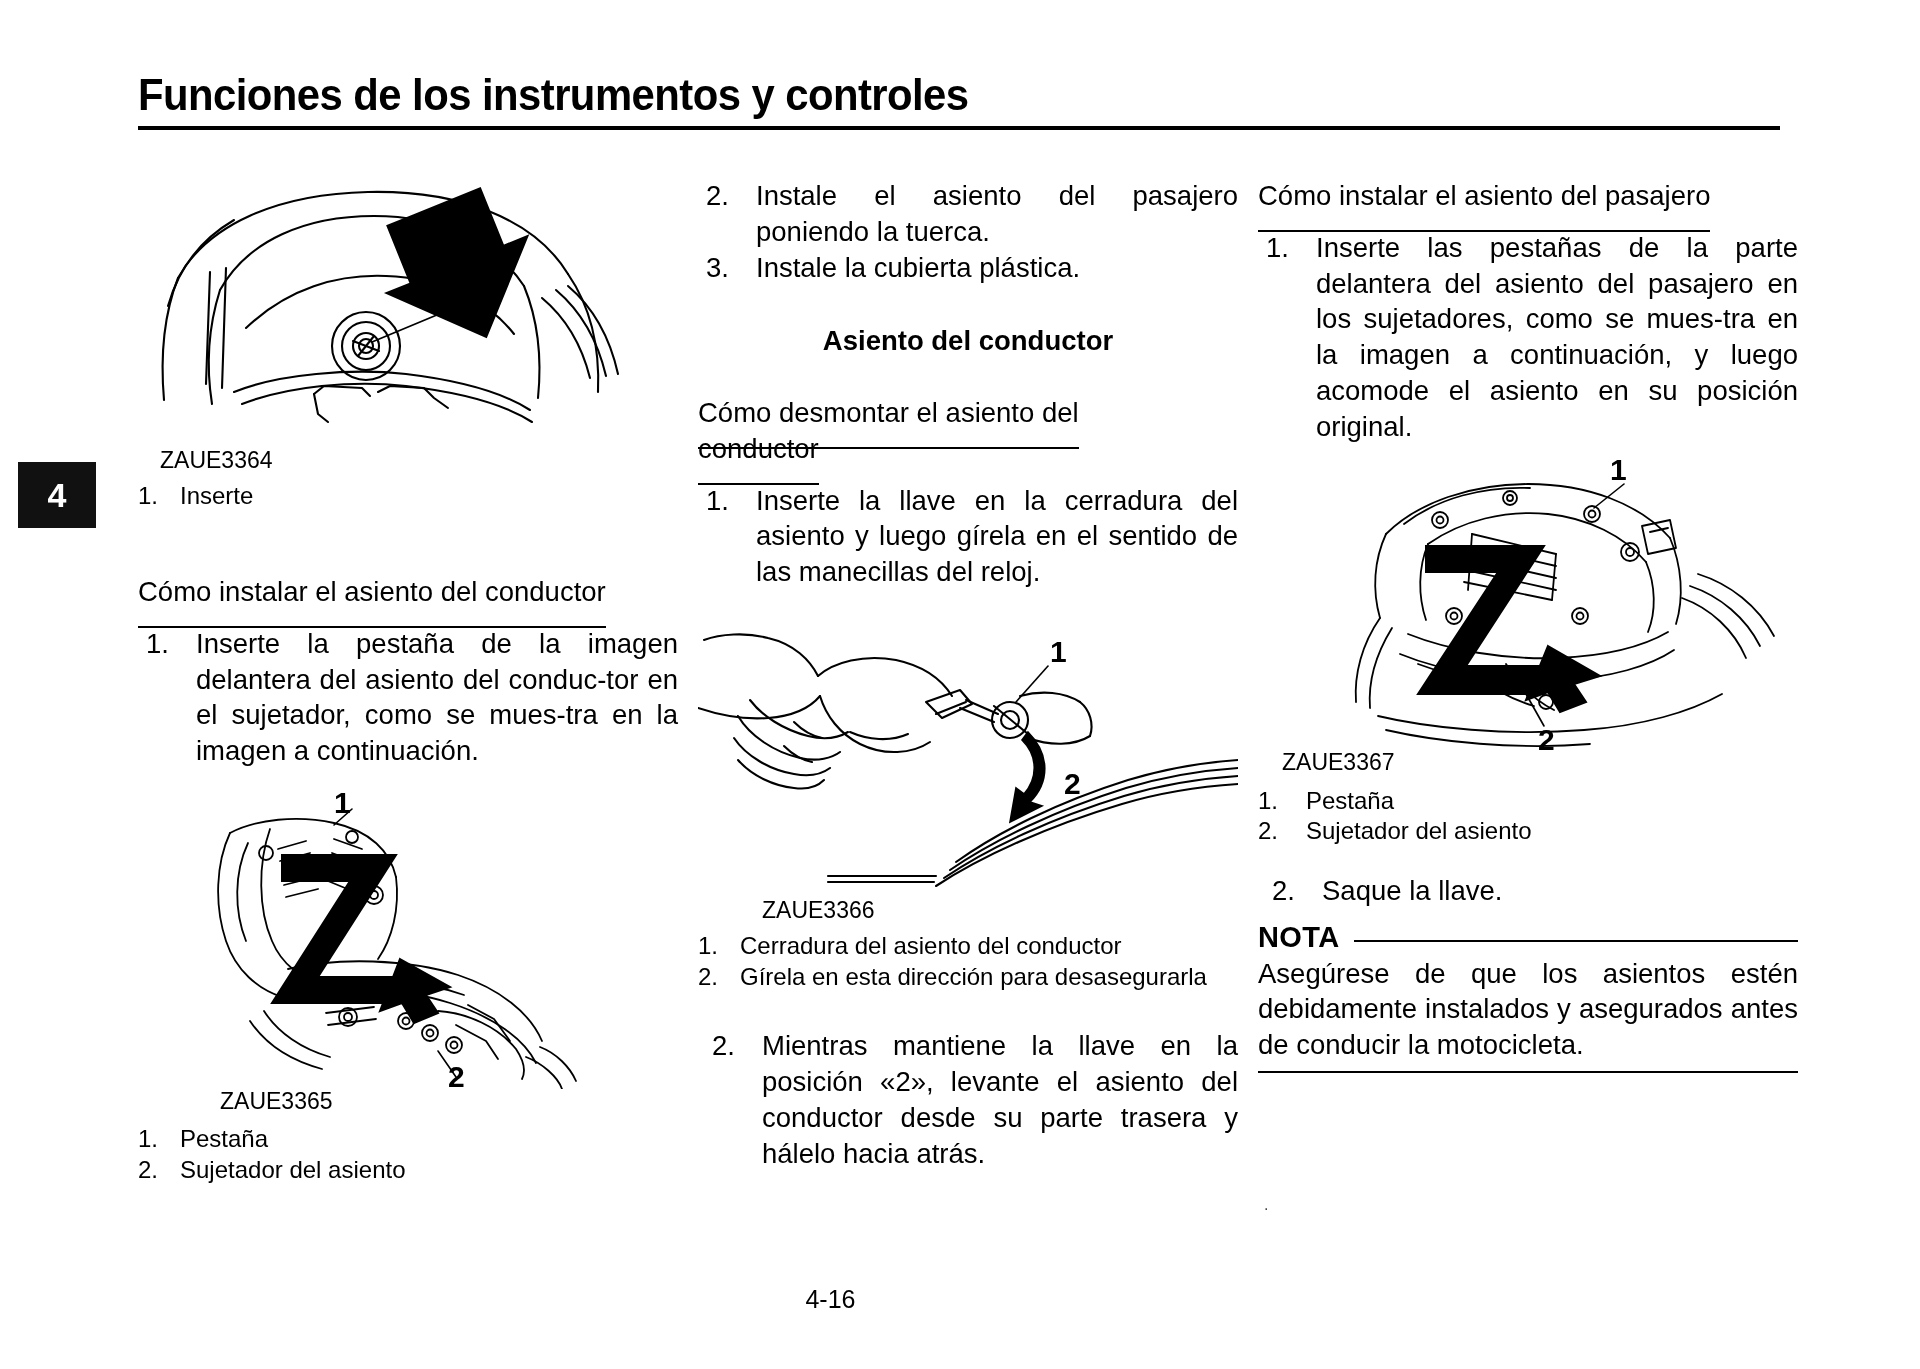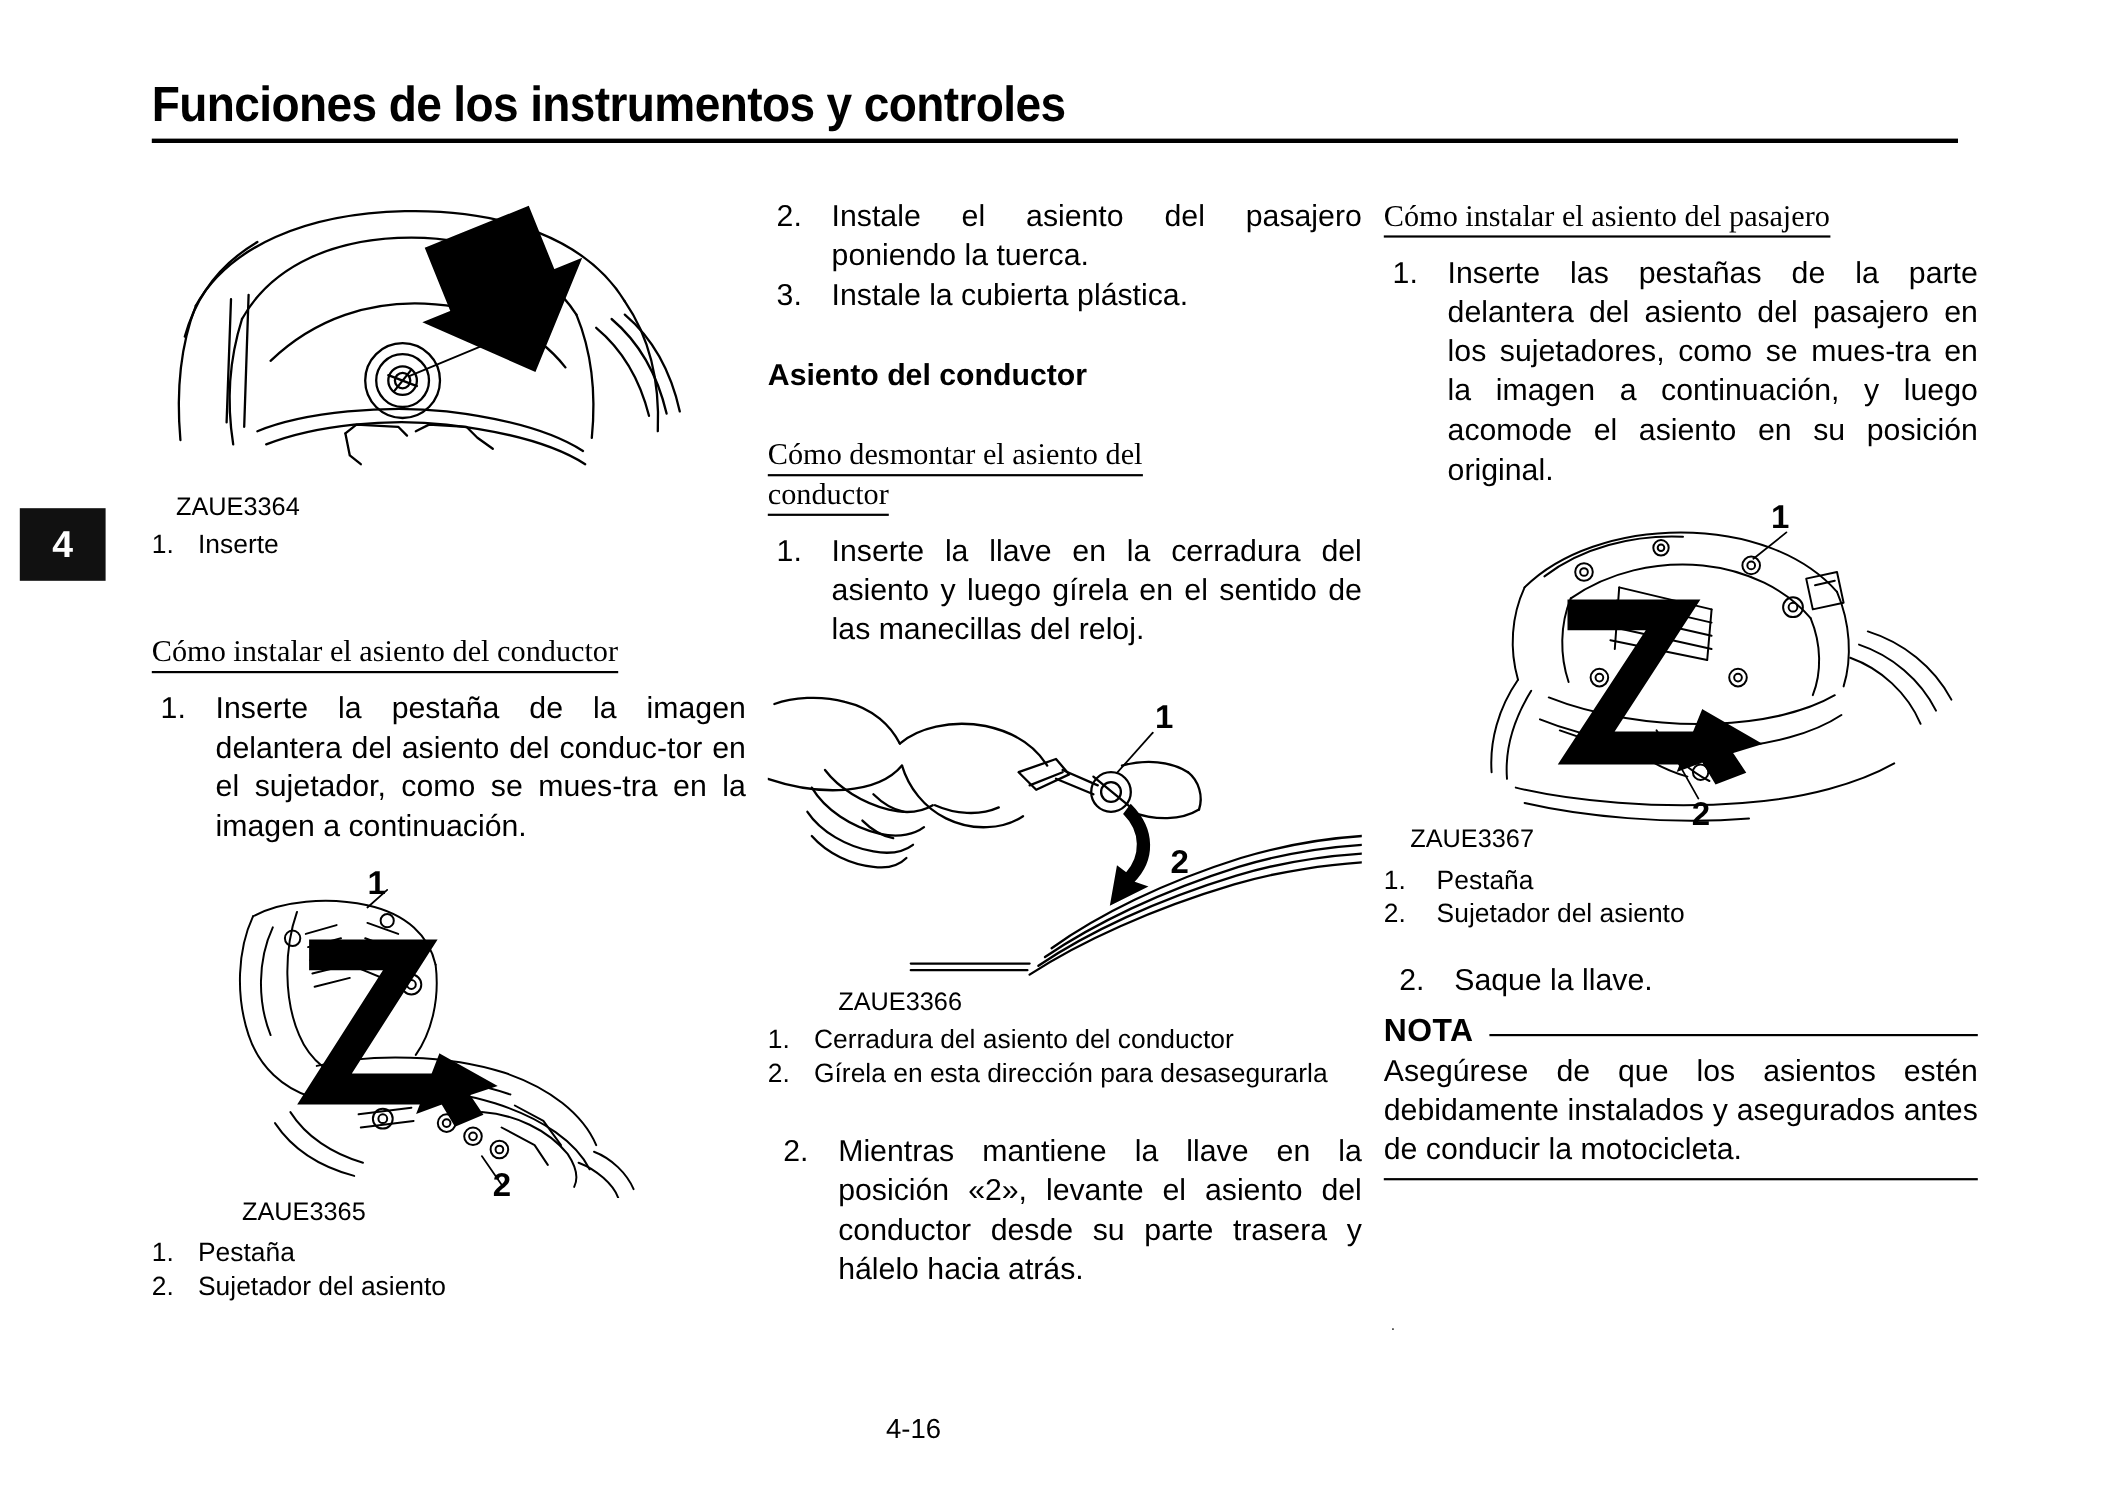--- a/index.html
+++ b/index.html
@@ -79,31 +79,31 @@
   .col-1 { left: 0px; }
   .col-2 { left: 560px; }
   .col-3 { left: 1120px; }
   .just { text-align: justify; text-align-last: left; }
 
   h3.sub-bold {
     font-size: 27.5px;
     font-weight: bold;
     margin: 0;
     line-height: 1.3;
+    text-align: center;
   }
   .sub-underline {
     font-size: 27.5px;
     line-height: 1.30;
     margin: 0;
   }
   .sub-underline span.u {
     display: inline;
     border-bottom: 2.2px solid #000;
-    padding-bottom: 3px;
-    font-family: Liberation Serif, serif;
+    padding-bottom: 19px;
   }
 
   
   ol.steps {
     list-style: none;
     margin: 0;
     padding: 0;
   }
   ol.steps > li {
     position: relative;

